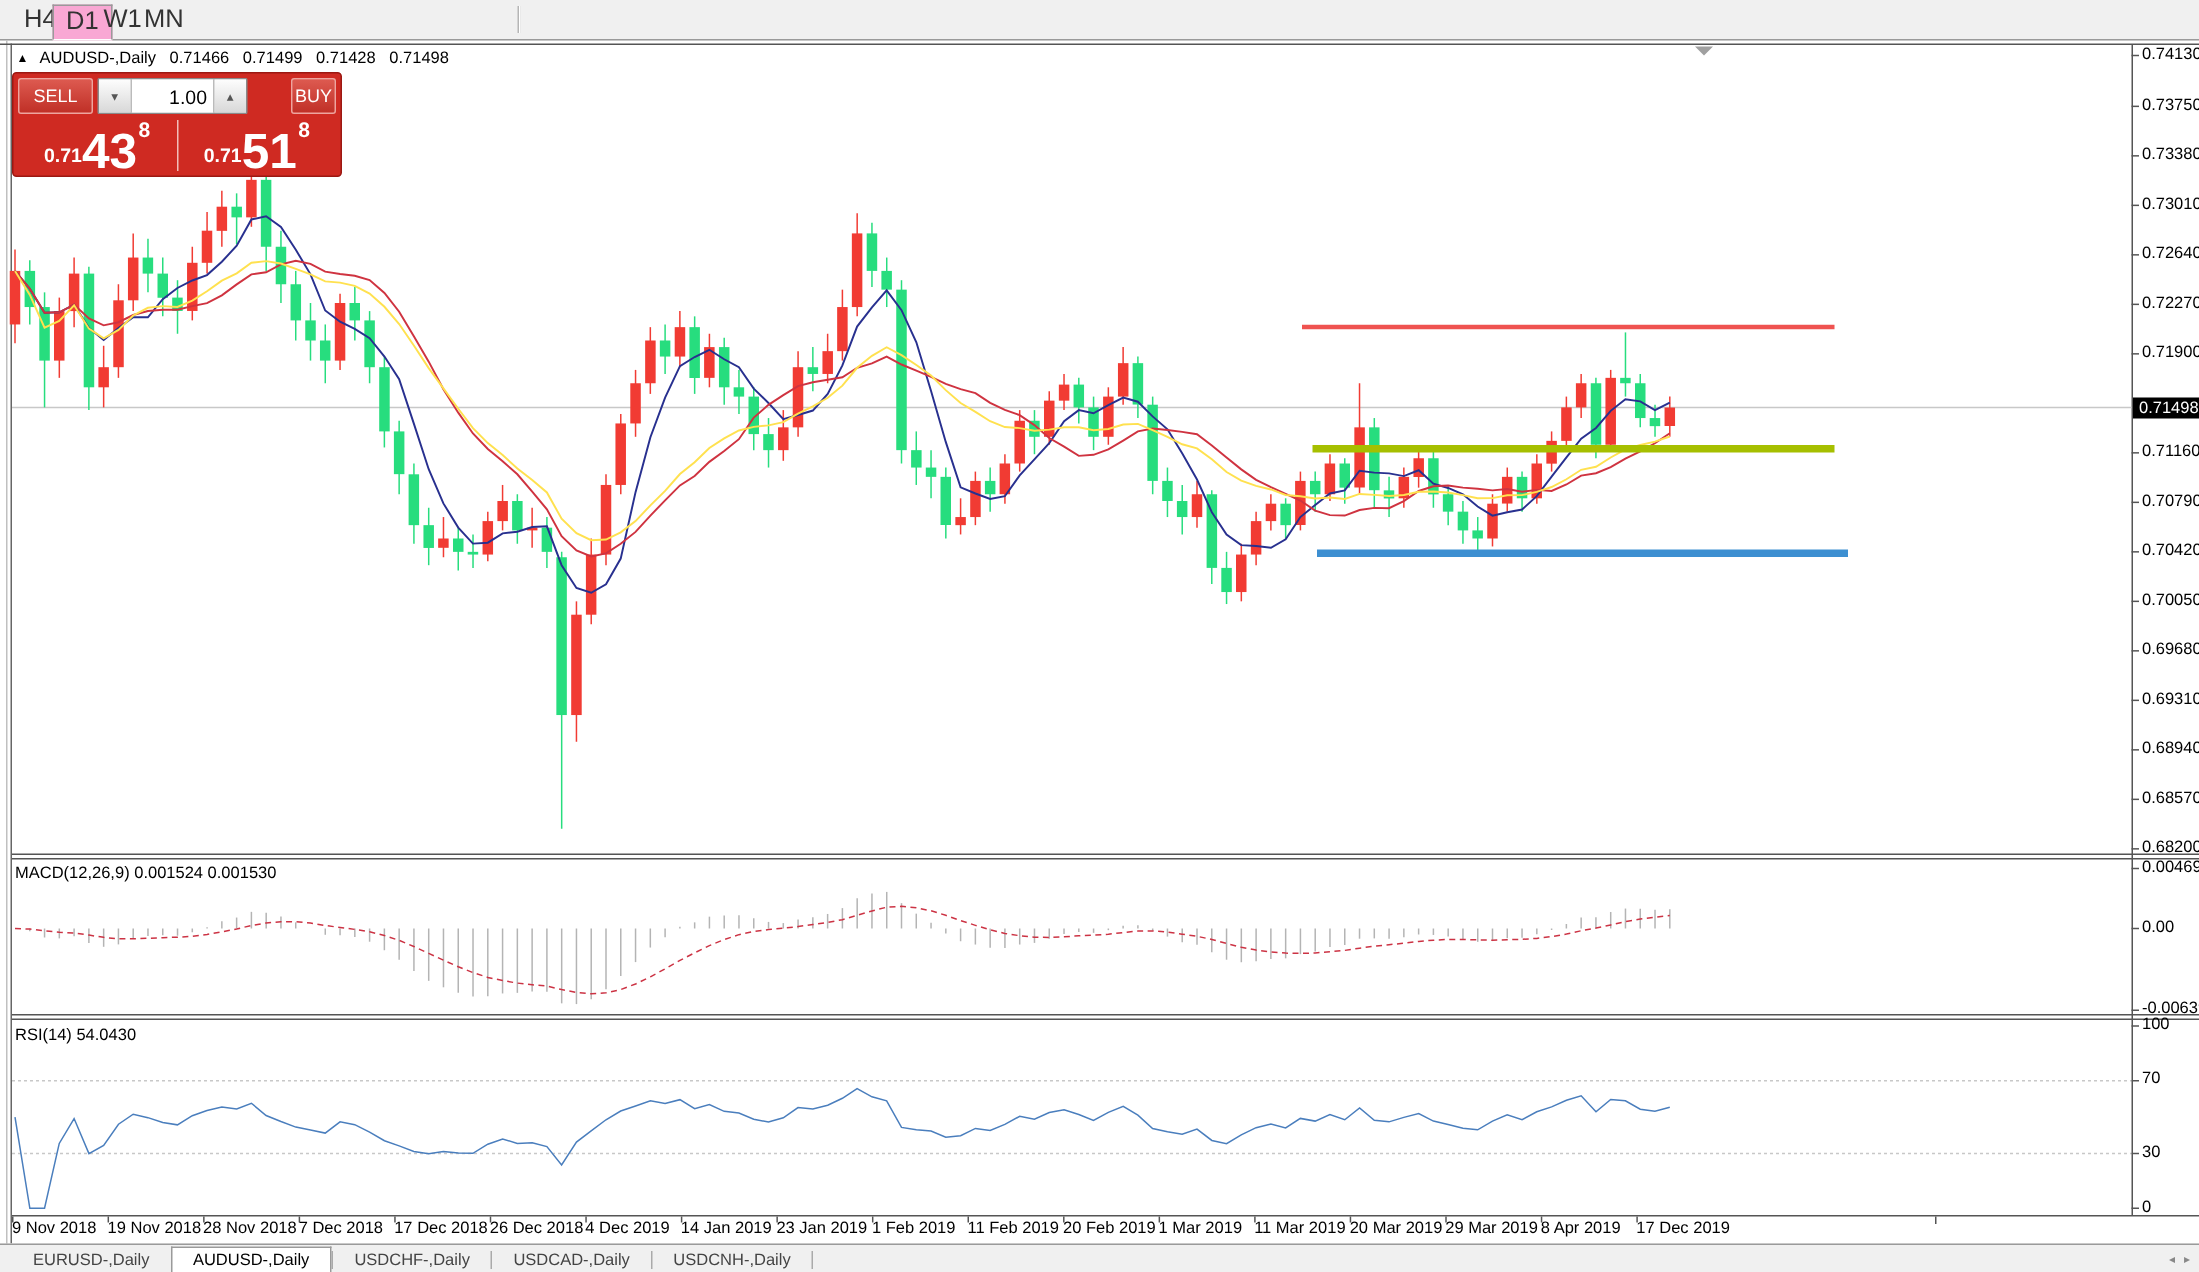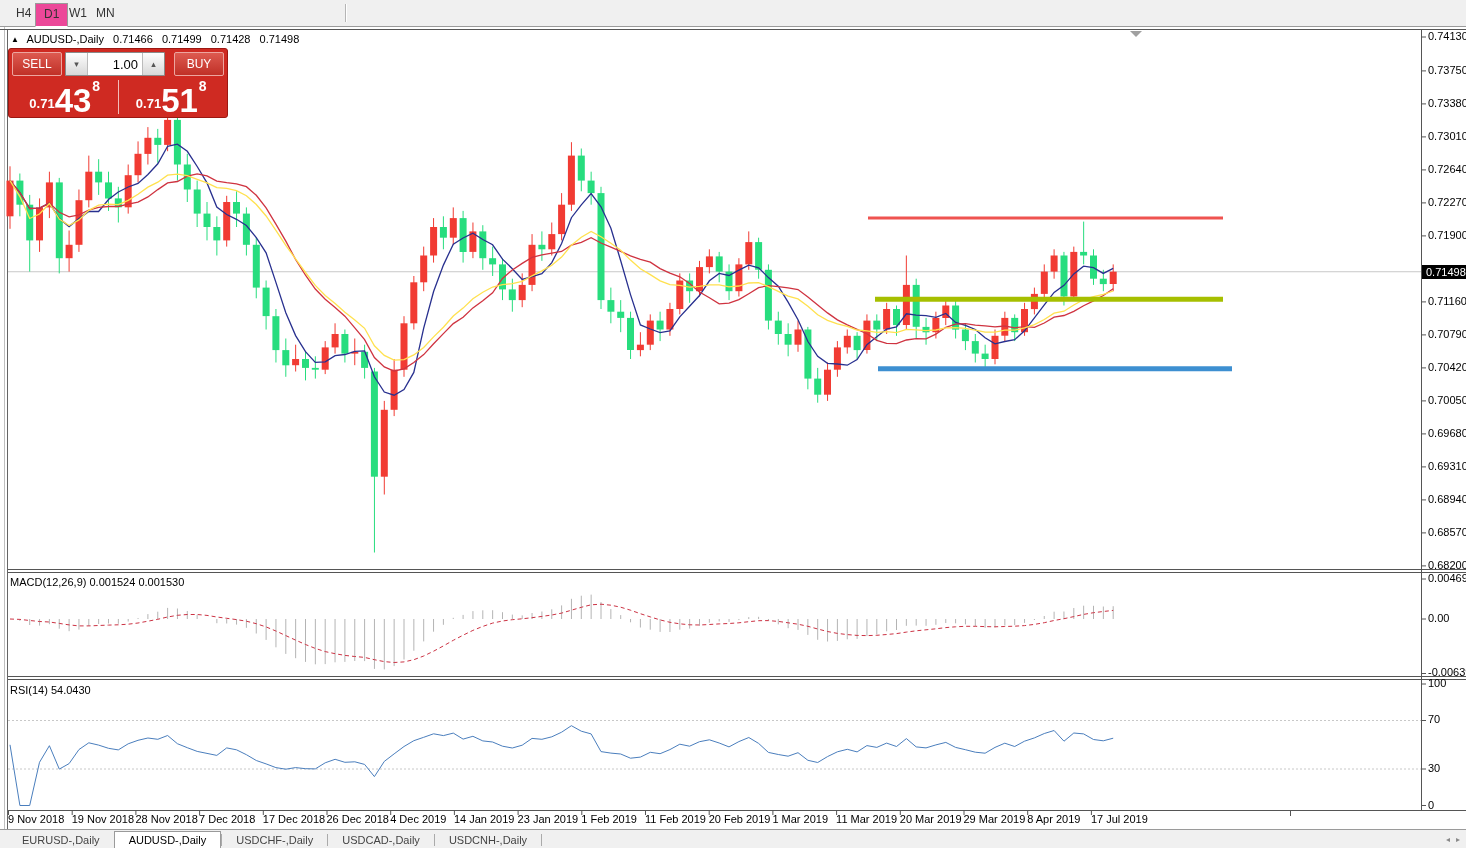--- a/index.html
+++ b/index.html
@@ -1,31 +1,31 @@
 <!DOCTYPE html>
 <html><head>
 <meta charset="utf-8">
 <style>
   html,body{margin:0;padding:0;background:#fff;}
   #root{position:relative;width:1466px;height:848px;font-family:"Liberation Sans",sans-serif;overflow:hidden;background:#fff;}
   
   .topbar{position:absolute;left:0;top:0;width:1466px;height:26px;background:#f0f0f0;border-bottom:1px solid #9a9a9a;}
-  .tf-tab{position:absolute;top:3px;height:20px;line-height:20px;padding:0 8px;font-size:12px;color:#333;cursor:default;}
-  .tf-tab.active{background:#ec4899;border:1px solid #9a9a9a;border-bottom:1px solid #fff;height:22px;top:3px;}
+  .tf-tab{position:absolute;top:3px;height:20px;line-height:20px;padding:0 8px;font-size:17px;color:#333;cursor:default;}
+  .tf-tab.active{background:#f9a8d4;border:1px solid #9a9a9a;border-bottom:1px solid #fff;height:22px;top:3px;}
   .tb-sep{position:absolute;top:4px;width:1px;height:18px;background:#b5b5b5;border-right:1px solid #fff;}
   
   .chart-title{position:absolute;left:11px;top:33px;font-size:11px;color:#000;}
   .chart-title .tri{font-size:8px;margin-right:5px;position:relative;top:-1px;}
   .chart-title span.v{margin-left:6px;}
   
   .trade-panel{position:absolute;left:8px;top:48px;width:220px;height:70px;background:#cf2a22;border:1px solid #9c1812;border-radius:3px;box-sizing:border-box;padding:3px;}
   .tp-row1{display:flex;height:24px;gap:3px;}
   .tp-btn{flex:0 0 auto;height:24px;background:linear-gradient(#dd5a50,#c03027);border:1px solid #eda59f;border-radius:2px;color:#fff;font-size:12px;font-family:"Liberation Sans",sans-serif;padding:0;}
   .tp-btn.sell{width:50px;}
-  .tp-btn.buy{width:50px;margin-left:auto;}
+  .tp-btn.buy{width:30px;margin-left:auto;}
   .tp-spin{display:flex;height:24px;border:1px solid #8a8a8a;background:#fff;border-radius:1px;box-sizing:border-box;}
   .tp-spin-btn{width:22px;height:22px;background:linear-gradient(#fdfdfd,#d8d8d8);border:none;border-right:1px solid #bbb;color:#555;font-size:9px;padding:0;}
   .tp-spin-btn.up{border-right:none;border-left:1px solid #bbb;}
   .tp-qty{width:46px;border:none;outline:none;text-align:right;font-size:13px;font-family:"Liberation Sans",sans-serif;color:#000;padding:0 4px;}
   .tp-row2{position:relative;display:flex;height:38px;margin-top:2px;}
   .tp-price{flex:1;display:flex;align-items:flex-end;justify-content:center;color:#fff;padding-bottom:1px;}
   .tp-div{width:1px;background:#f2bdb9;margin:2px 0;}
   .tp-base{font-size:13px;font-weight:bold;margin-bottom:4px;}
   .tp-big{font-size:33px;font-weight:bold;line-height:0.85;}
   .tp-sup{font-size:14px;font-weight:bold;align-self:flex-start;margin-top:0px;margin-left:1px;}
@@ -544,21 +544,21 @@
       <div class="dlabel" style="left: 453.9px; top: 813px;">14 Jan 2019</div>
       <div class="dlabel" style="left: 517.6px; top: 813px;">23 Jan 2019</div>
       <div class="dlabel" style="left: 581.3px; top: 813px;">1 Feb 2019</div>
       <div class="dlabel" style="left: 645px; top: 813px;">11 Feb 2019</div>
       <div class="dlabel" style="left: 708.7px; top: 813px;">20 Feb 2019</div>
       <div class="dlabel" style="left: 772.4px; top: 813px;">1 Mar 2019</div>
       <div class="dlabel" style="left: 836.1px; top: 813px;">11 Mar 2019</div>
       <div class="dlabel" style="left: 899.8px; top: 813px;">20 Mar 2019</div>
       <div class="dlabel" style="left: 963.5px; top: 813px;">29 Mar 2019</div>
       <div class="dlabel" style="left: 1027.2px; top: 813px;">8 Apr 2019</div>
-      <div class="dlabel" style="left: 1090.9px; top: 813px;">17 Jul 2019</div>
+      <div class="dlabel" style="left: 1090.9px; top: 813px;">17 Dec 2019</div>
     </div>
 
   <div class="bottombar">
     <div style="width:8px"></div>
     <div id="btabs" style="display:flex;align-items:flex-end;">
         <div class="btab">EURUSD-,Daily</div>
         <div class="btab active">AUDUSD-,Daily</div>
         <div class="btab-sep"></div>
         <div class="btab">USDCHF-,Daily</div>
         <div class="btab-sep"></div>

